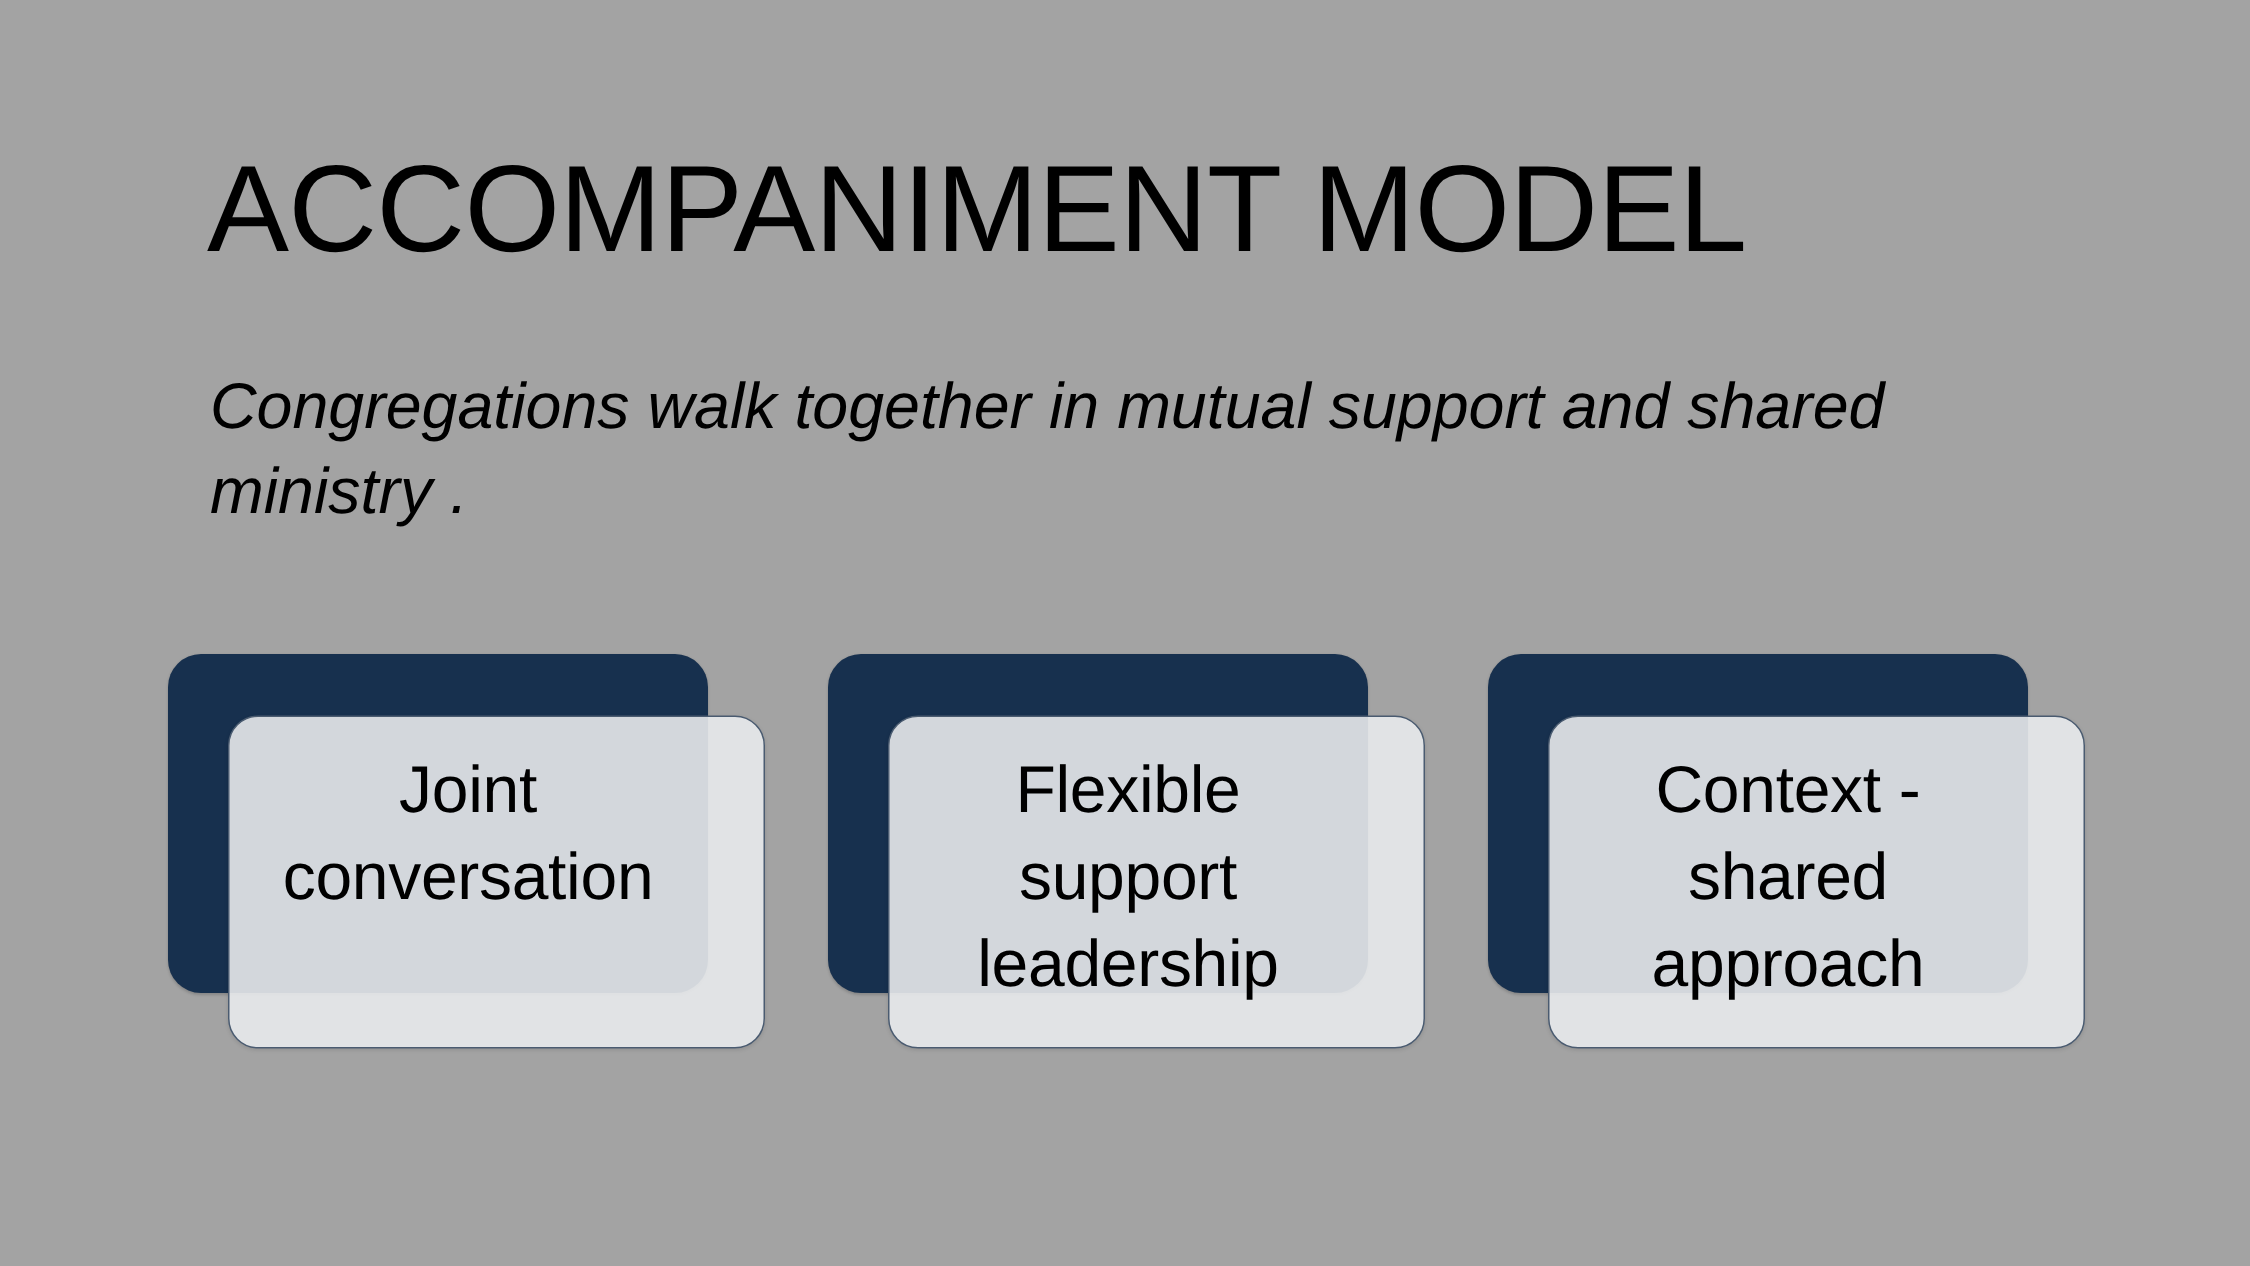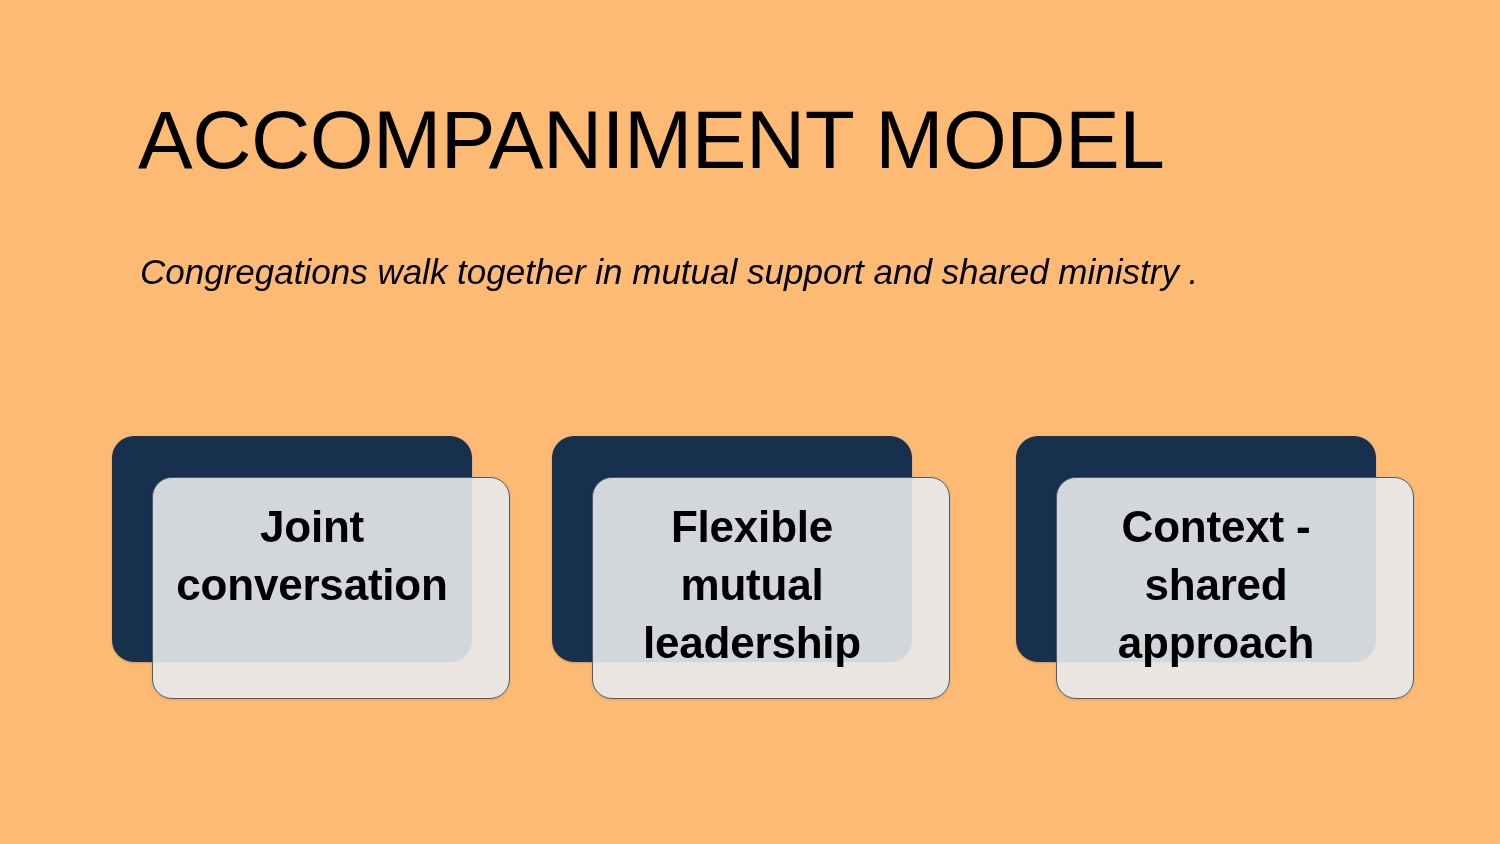--- a/index.html
+++ b/index.html
@@ -9,21 +9,21 @@
     background: #ffffff;
   }
   body {
     font-family: "Liberation Sans", sans-serif;
     -webkit-font-smoothing: antialiased;
   }
   #slide {
     position: relative;
     width: 1500px;
     height: 844px;
-    background: #fdba74;
+    background: #a3a3a3;
     overflow: hidden;
   }
 
   
   #slide-title {
     position: absolute;
     left: 138px;
     top: 92px;
     width: 1250px;
     font-family: "Liberation Sans", sans-serif;
@@ -36,21 +36,21 @@
   }
 
   
   #slide-subtitle {
     position: absolute;
     left: 140px;
     top: 243px;
     width: 1270px;
     font-family: "Liberation Sans", sans-serif;
     font-style: italic;
-    font-size: 35px;
+    font-size: 43px;
     line-height: 57px;
     font-weight: 400;
     color: #000000;
   }
 
   
   #card-band {
     position: absolute;
     left: 0;
     top: 0;
@@ -58,21 +58,21 @@
     height: 844px;
   }
   .card-group {
     position: absolute;
     top: 436px;
     width: 402px;
     height: 268px;
   }
   .card-group.g1 { left: 112px; }
   .card-group.g2 { left: 552px; padding-left: 26px; }
-  .card-group.g3 { left: 992px; margin-left: 24px; }
+  .card-group.g3 { left: 992px; }
 
   
   .card-back {
     position: absolute;
     left: 0;
     top: 0;
     width: 360px;
     height: 226px;
     background: #17304e;
     border-radius: 22px;
@@ -96,21 +96,21 @@
   
   .card-label {
     position: absolute;
     left: -20px;
     top: 62px;
     width: 440px;
     text-align: center;
     font-family: "Liberation Sans", sans-serif;
     font-size: 44px;
     line-height: 58px;
-    font-weight: 700;
+    font-weight: 400;
     color: #000000;
     letter-spacing: -0.2px;
     pointer-events: none;
   }
   .card-label .ln { display: block; }
 </style>
 </head>
 <body>
 
 <div id="slide">
@@ -128,21 +128,21 @@
         <span class="ln">Joint</span>
         <span class="ln">conversation</span>
       </div>
     </div>
 
     <div class="card-group g2">
       <div class="card-back"></div>
       <div class="card-front"></div>
       <div class="card-label">
         <span class="ln">Flexible</span>
-        <span class="ln">mutual</span>
+        <span class="ln">support</span>
         <span class="ln">leadership</span>
       </div>
     </div>
 
     <div class="card-group g3">
       <div class="card-back"></div>
       <div class="card-front"></div>
       <div class="card-label">
         <span class="ln">Context -</span>
         <span class="ln">shared</span>

